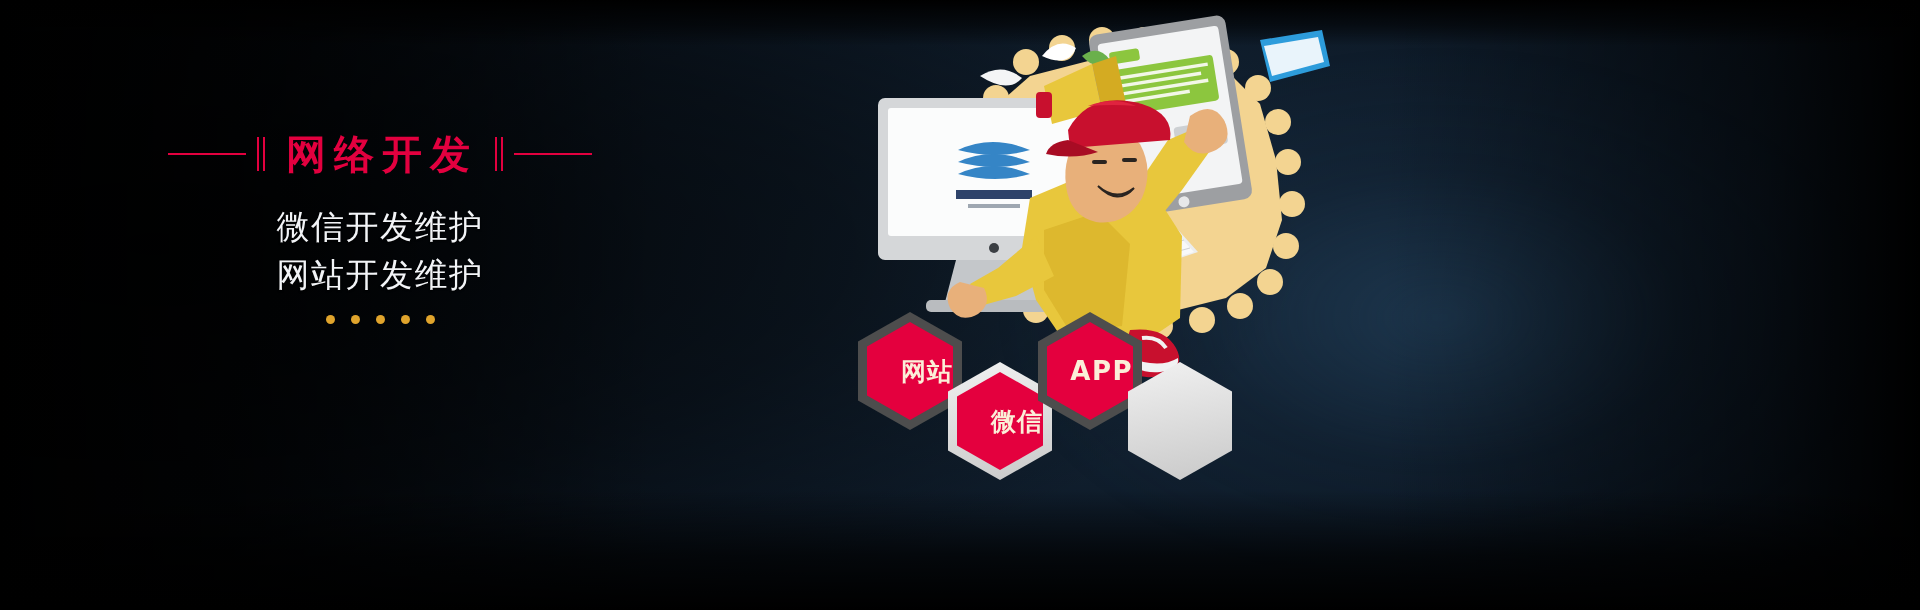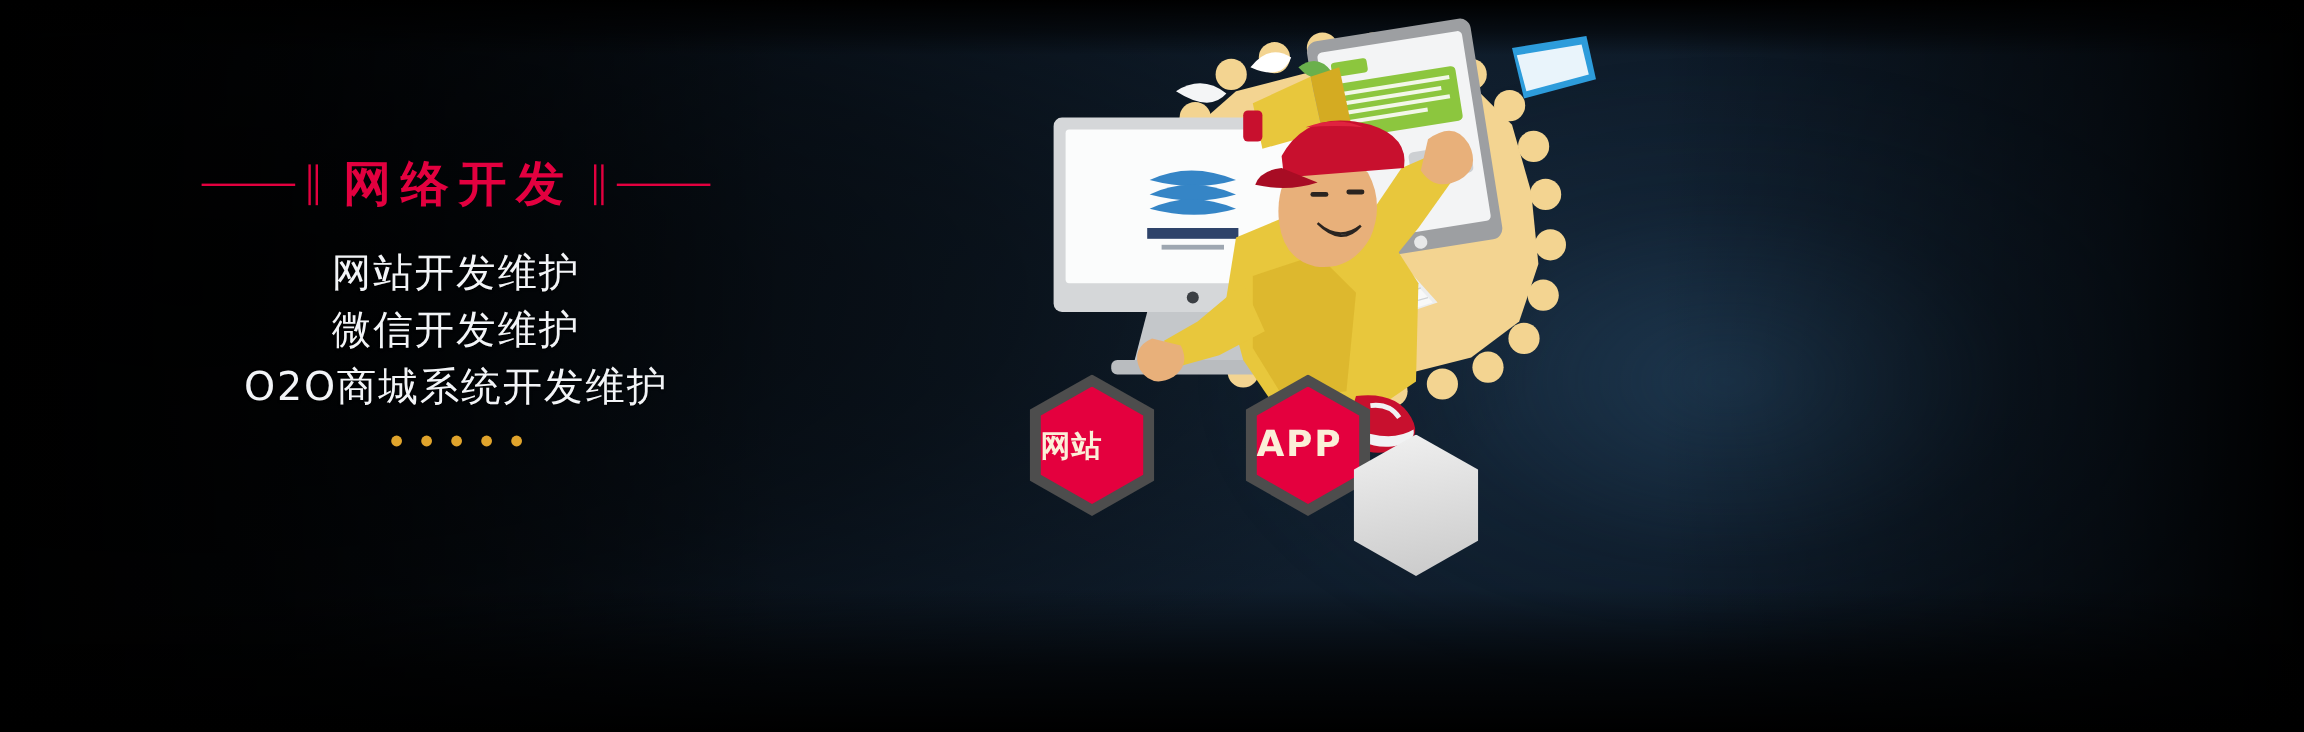--- a/index.html
+++ b/index.html
@@ -104,32 +104,32 @@
   }
   .hex .shell,.hex .core{
     position:absolute;left:0;top:0;width:100%;height:100%;
     clip-path:polygon(50% 0%,100% 25%,100% 75%,50% 100%,0% 75%,0% 25%);
   }
   .hex .shell{background:#4d4d4d;}
   .hex.light .shell{background:linear-gradient(170deg,#f1f1f1,#c9c9c9);}
   .hex .core{
     left:9px;top:10px;width:calc(100% - 18px);height:calc(100% - 20px);
     background:#e4003e;
-    display:flex;align-items:center;justify-content:flex-start;
+    display:flex;align-items:center;justify-content:flex-end;
   }
   .hex .lbl{
     color:#fbefd8;
     font-weight:700;
     font-size:25px;
     letter-spacing:1px;
     line-height:1;
     white-space:nowrap;
     font-family:"DejaVu Sans","Liberation Sans",sans-serif;
   }
-  .hex .lbl.latin{font-size:30px;letter-spacing:1.5px;}
+  .hex .lbl.latin{font-size:26px;letter-spacing:1.5px;}
 </style>
 </head>
 <body>
 
 <div class="stage">
 
   <div class="bg-base"></div>
   <div class="bg-glow"></div>
   <div class="bg-vignette"></div>
   <div class="bg-topfade"></div>
@@ -145,23 +145,22 @@
       </div>
       <div class="title-text">网络开发</div>
       <div class="bars">
         <span></span>
         <span></span>
       </div>
       <div class="rule"></div>
     </div>
 
     <div class="sublines">
+      <div class="subline">微信开发维护</div>
       <div class="subline">网站开发维护</div>
-      <div class="subline">微信开发维护</div>
-      <div class="subline">O2O商城系统开发维护</div>
     </div>
 
     <div class="dots">
       <i></i>
       <i></i>
       <i></i>
       <i></i>
       <i></i>
     </div>
   </div>
@@ -317,20 +316,26 @@
 
   <div class="hexes">
 
     <div class="hex" style="left:8px;  top:12px;">
       <div class="shell"></div>
       <div class="core">
         <span class="lbl">网站</span>
       </div>
     </div>
 
+    <div class="hex light" style="left:98px; top:62px;">
+      <div class="shell"></div>
+      <div class="core">
+        <span class="lbl">微信</span>
+      </div>
+    </div>
 
     <div class="hex" style="left:188px; top:12px;">
       <div class="shell"></div>
       <div class="core">
         <span class="lbl latin">APP</span>
       </div>
     </div>
 
     <div class="hex light" style="left:278px; top:62px;">
       <div class="shell"></div>

